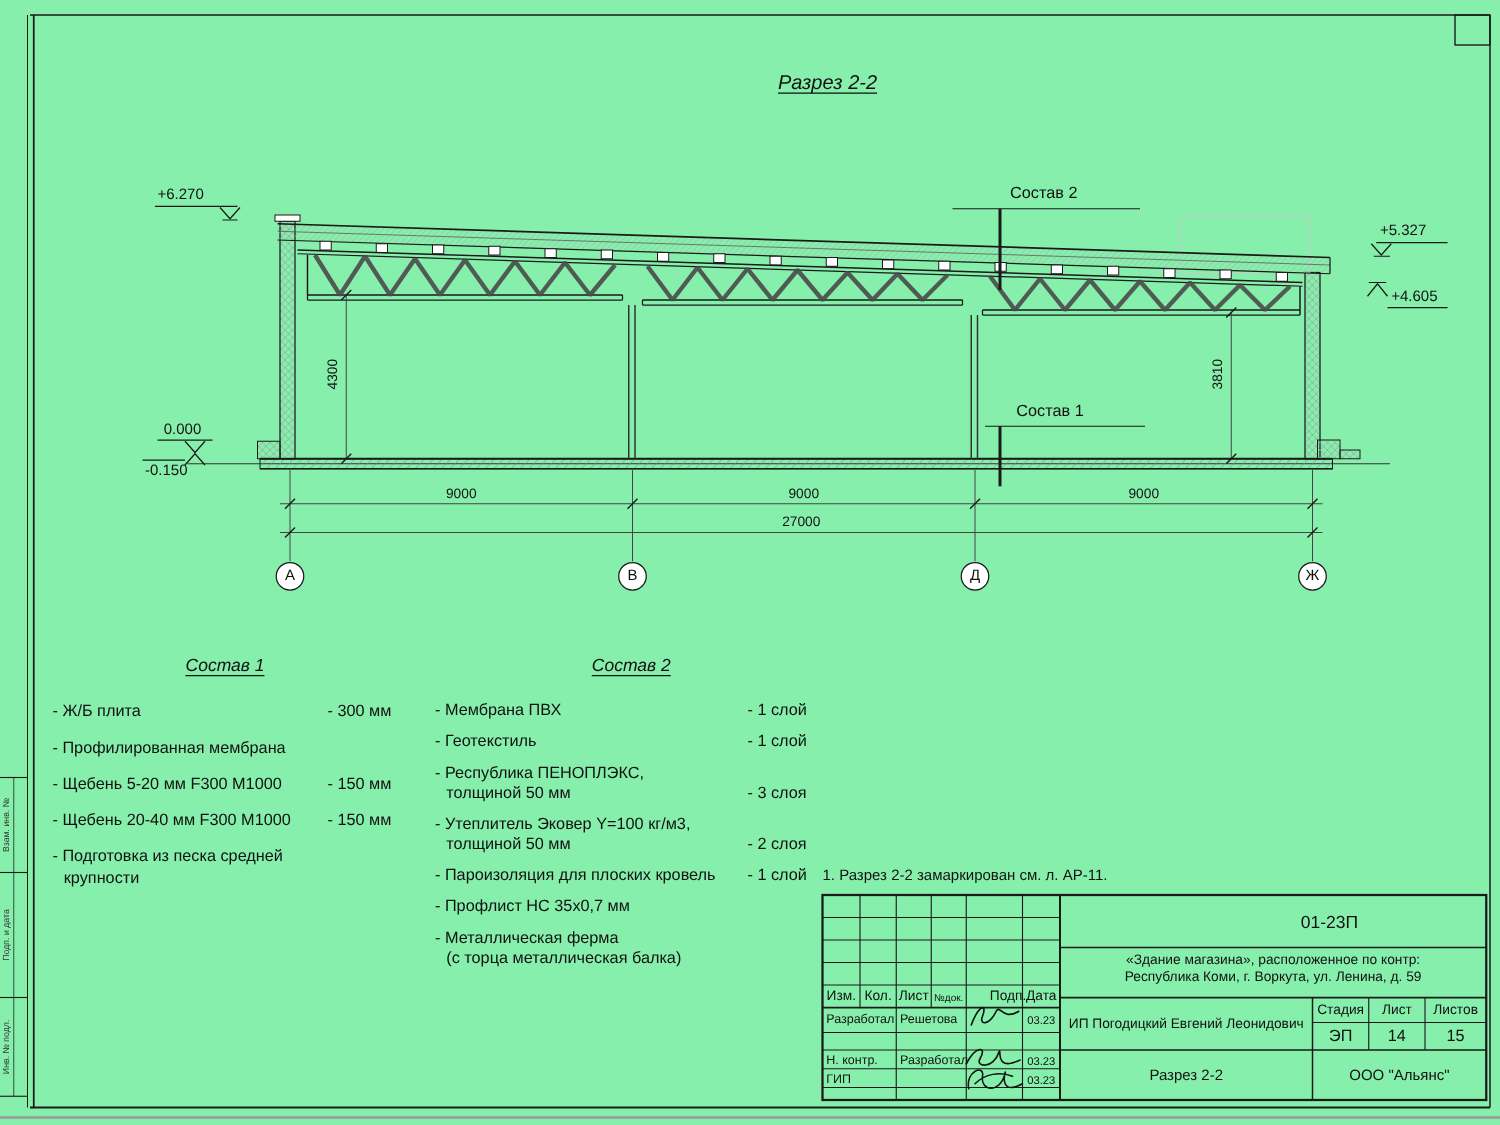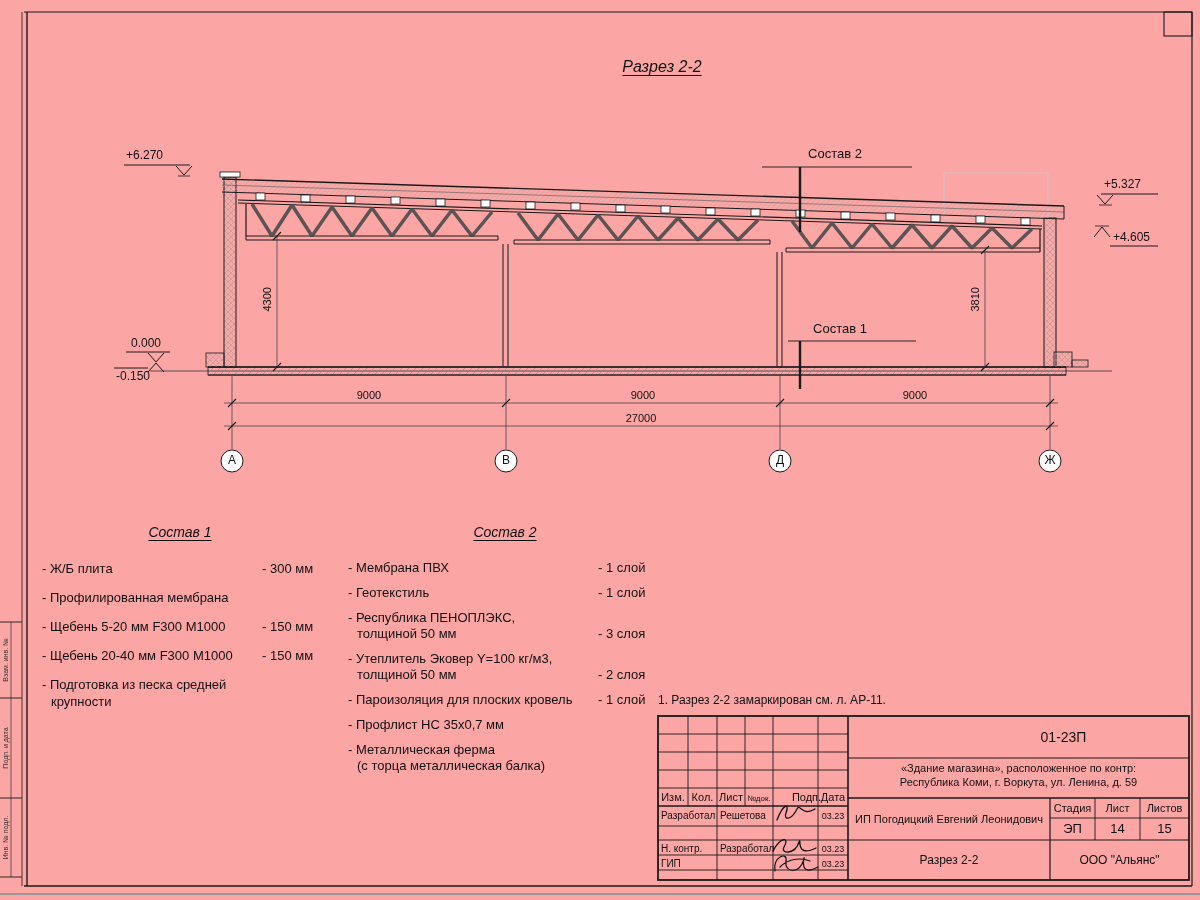--- a/index.html
+++ b/index.html
@@ -1,16 +1,16 @@
 <!DOCTYPE html>
 <html><head>
 <meta charset="utf-8">
 <style>
   html,body{margin:0;padding:0;background:#fff;}
-  .sheet{position:relative;width:1200px;height:900px;background:#fca5a5;overflow:hidden;font-family:"Liberation Sans",sans-serif;}
+  .sheet{position:relative;width:1200px;height:900px;background:#86efac;overflow:hidden;font-family:"Liberation Sans",sans-serif;}
   svg.art{position:absolute;left:0;top:0;pointer-events:none;}
   .t{position:absolute;font-family:"Liberation Sans",sans-serif;color:#111;white-space:nowrap;line-height:1.15;}
   .c{text-align:center;}
   .it{font-style:italic;}
   .u{text-decoration:underline;text-underline-offset:3px;}
   .f8{font-size:8px;}  .f9{font-size:9px;}  .f10{font-size:10px;}
   .f11{font-size:11px;} .f12{font-size:12px;} .f13{font-size:13px;}
   .f14{font-size:14px;} .f16{font-size:16px;}
   .rot{transform:rotate(-90deg);}
   .vlabel{position:absolute;transform-origin:0 0;transform:rotate(-90deg);font-size:7px;color:#333;text-align:center;height:10px;line-height:10px;font-family:"Liberation Sans",sans-serif;white-space:nowrap;overflow:hidden;}

